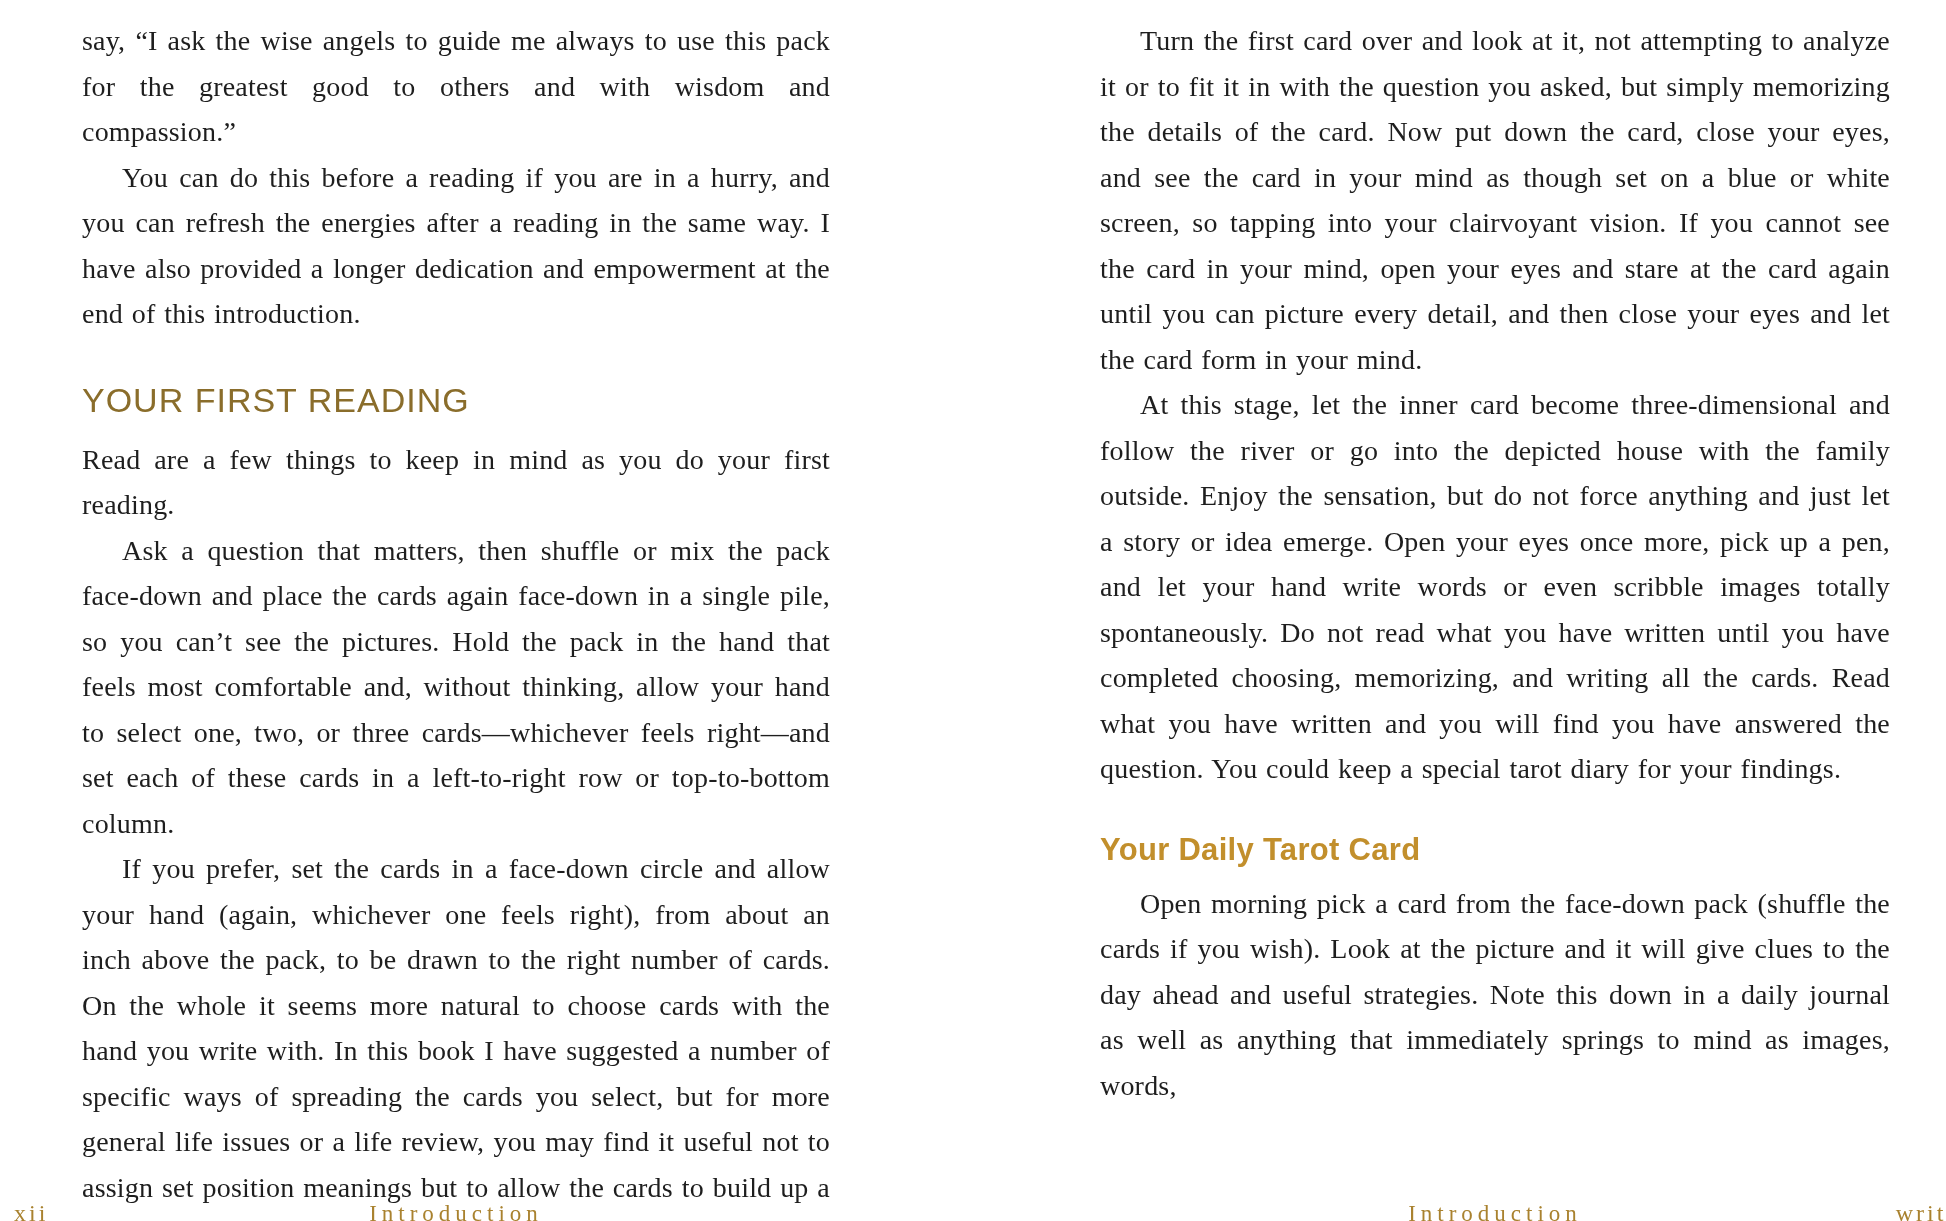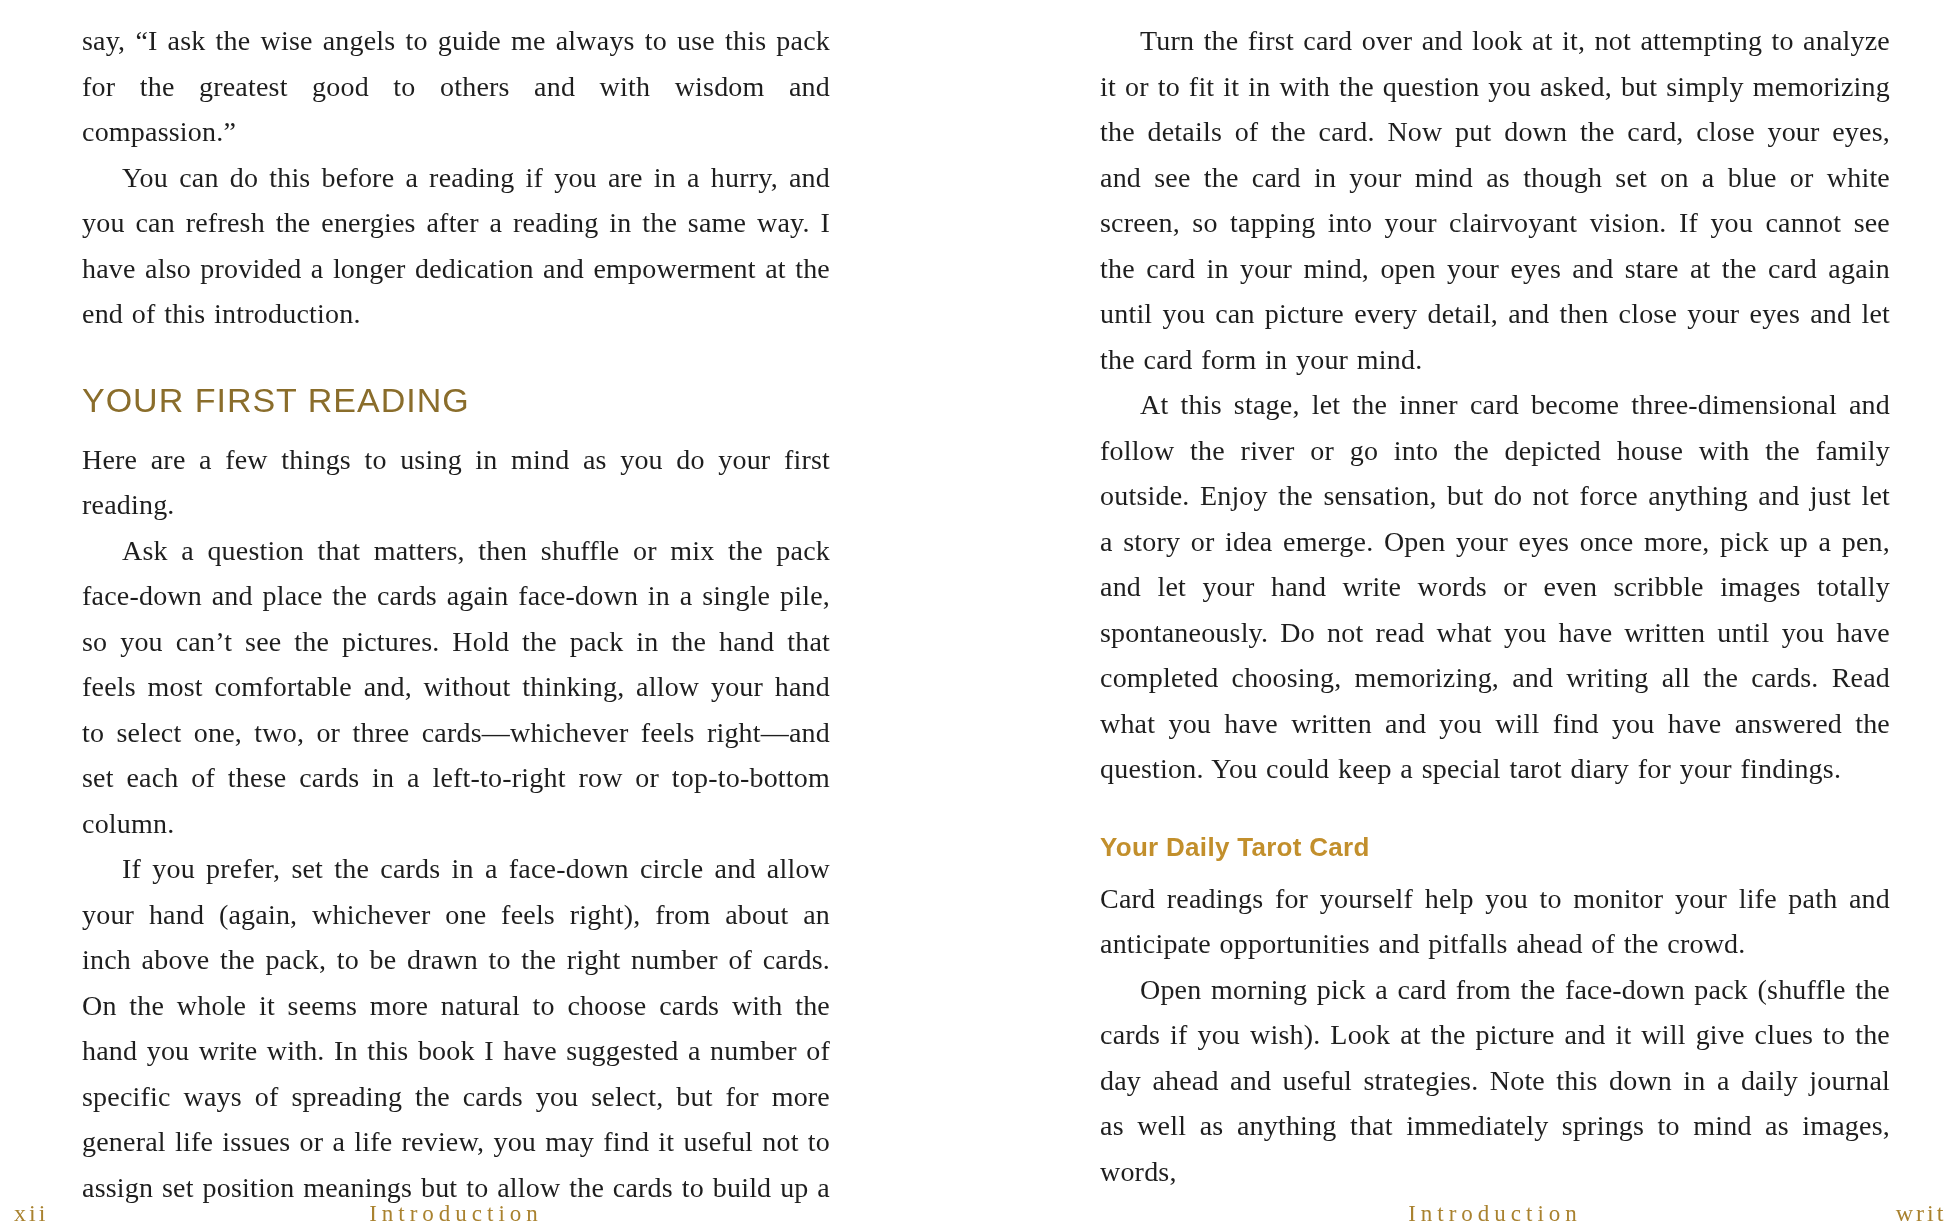--- a/index.html
+++ b/index.html
@@ -36,21 +36,21 @@
     font-family: "Liberation Sans", sans-serif;
     font-weight: 400;
     font-size: 34px;
     letter-spacing: 1px;
     color: #8a6d2b;
   }
   h3.sub-heading {
     margin: 40px 0 13px 0;
     font-family: "Liberation Sans", sans-serif;
     font-weight: 700;
-    font-size: 26px;
+    font-size: 31px;
     letter-spacing: 0.3px;
     color: #c28f2c;
   }
 
   .folio {
     position: absolute;
     bottom: 12px;
     font-size: 24px;
     letter-spacing: 3px;
     color: #a9822f;
@@ -72,33 +72,32 @@
 </head>
 <body>
 
 <div class="spread">
 
   <section class="page page-left">
     <div class="text-col">
       <p class="body">say, “I ask the wise angels to guide me always to use this pack for the greatest good to others and with wisdom and compassion.”</p>
       <p class="body indent">You can do this before a reading if you are in a hurry, and you can refresh the energies after a reading in the same way. I have also provided a longer dedication and empowerment at the end of this introduction.</p>
       <h2 class="caps-heading">YOUR FIRST READING</h2>
-      <p class="body">Here are a few things to using in mind as you do your first reading.</p>
+      <p class="body">Read are a few things to keep in mind as you do your first reading.</p>
       <p class="body indent">Ask a question that matters, then shuffle or mix the pack face-down and place the cards again face-down in a single pile, so you can’t see the pictures. Hold the pack in the hand that feels most comfortable and, without thinking, allow your hand to select one, two, or three cards—whichever feels right—and set each of these cards in a left-to-right row or top-to-bottom column.</p>
       <p class="body indent">If you prefer, set the cards in a face-down circle and allow your hand (again, whichever one feels right), from about an inch above the pack, to be drawn to the right number of cards. On the whole it seems more natural to choose cards with the hand you write with. In this book I have suggested a number of specific ways of spreading the cards you select, but for more general life issues or a life review, you may find it useful not to assign set position meanings but to allow the cards to build up a story one by one (more on this later). For this first reading, if you are using three cards, leave them face-down and choose one that you feel instinctively is the key.</p>
     </div>
     <span class="folio">xii</span>
     <span class="running-footer">Introduction</span>
   </section>
 
   <section class="page page-right">
     <div class="text-col">
       <p class="body indent">Turn the first card over and look at it, not attempting to analyze it or to fit it in with the question you asked, but simply memorizing the details of the card. Now put down the card, close your eyes, and see the card in your mind as though set on a blue or white screen, so tapping into your clairvoyant vision. If you cannot see the card in your mind, open your eyes and stare at the card again until you can picture every detail, and then close your eyes and let the card form in your mind.</p>
       <p class="body indent">At this stage, let the inner card become three-dimensional and follow the river or go into the depicted house with the family outside. Enjoy the sensation, but do not force anything and just let a story or idea emerge. Open your eyes once more, pick up a pen, and let your hand write words or even scribble images totally spontaneously. Do not read what you have written until you have completed choosing, memorizing, and writing all the cards. Read what you have written and you will find you have answered the question. You could keep a special tarot diary for your findings.</p>
       <h3 class="sub-heading">Your Daily Tarot Card</h3>
-      <p class="body">Card readings for yourself help you to monitor your life path and anticipate opportunities and pitfalls ahead of the crowd.</p>
       <p class="body indent">Open morning pick a card from the face-down pack (shuffle the cards if you wish). Look at the picture and it will give clues to the day ahead and useful strategies. Note this down in a daily journal as well as anything that immediately springs to mind as images, words,</p>
     </div>
     <span class="running-footer">Introduction</span>
     <span class="folio">write</span>
   </section>
 
 </div>
 
 </body></html>

